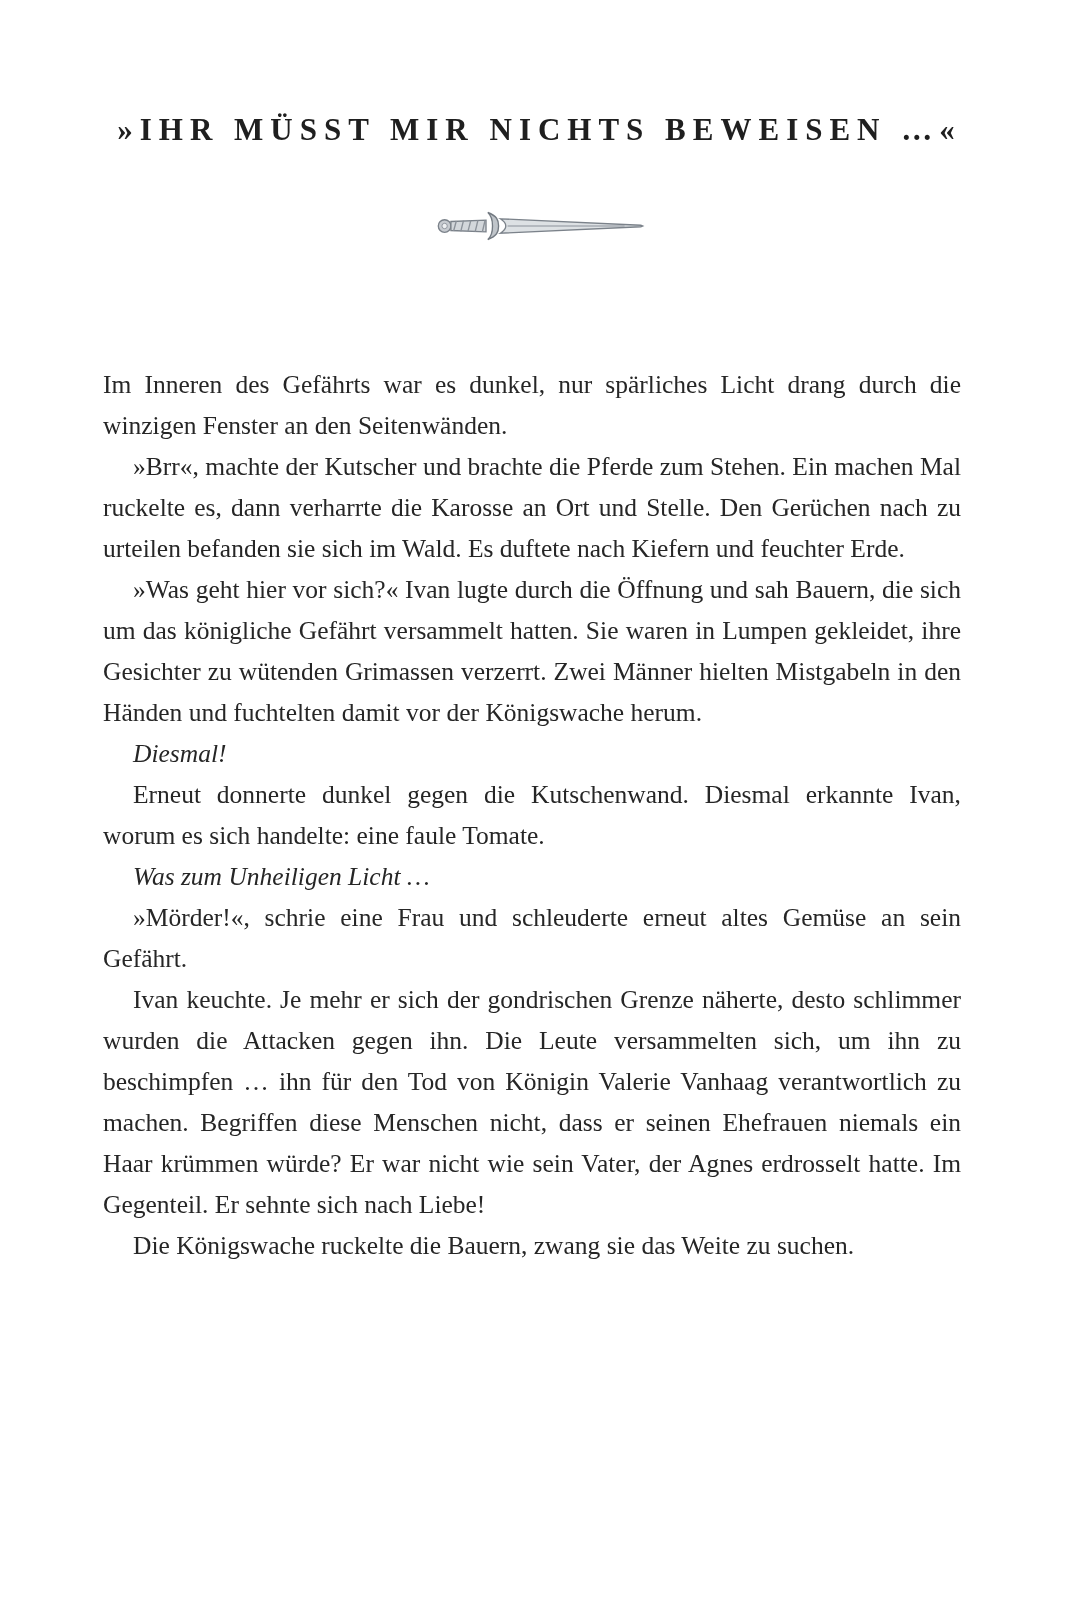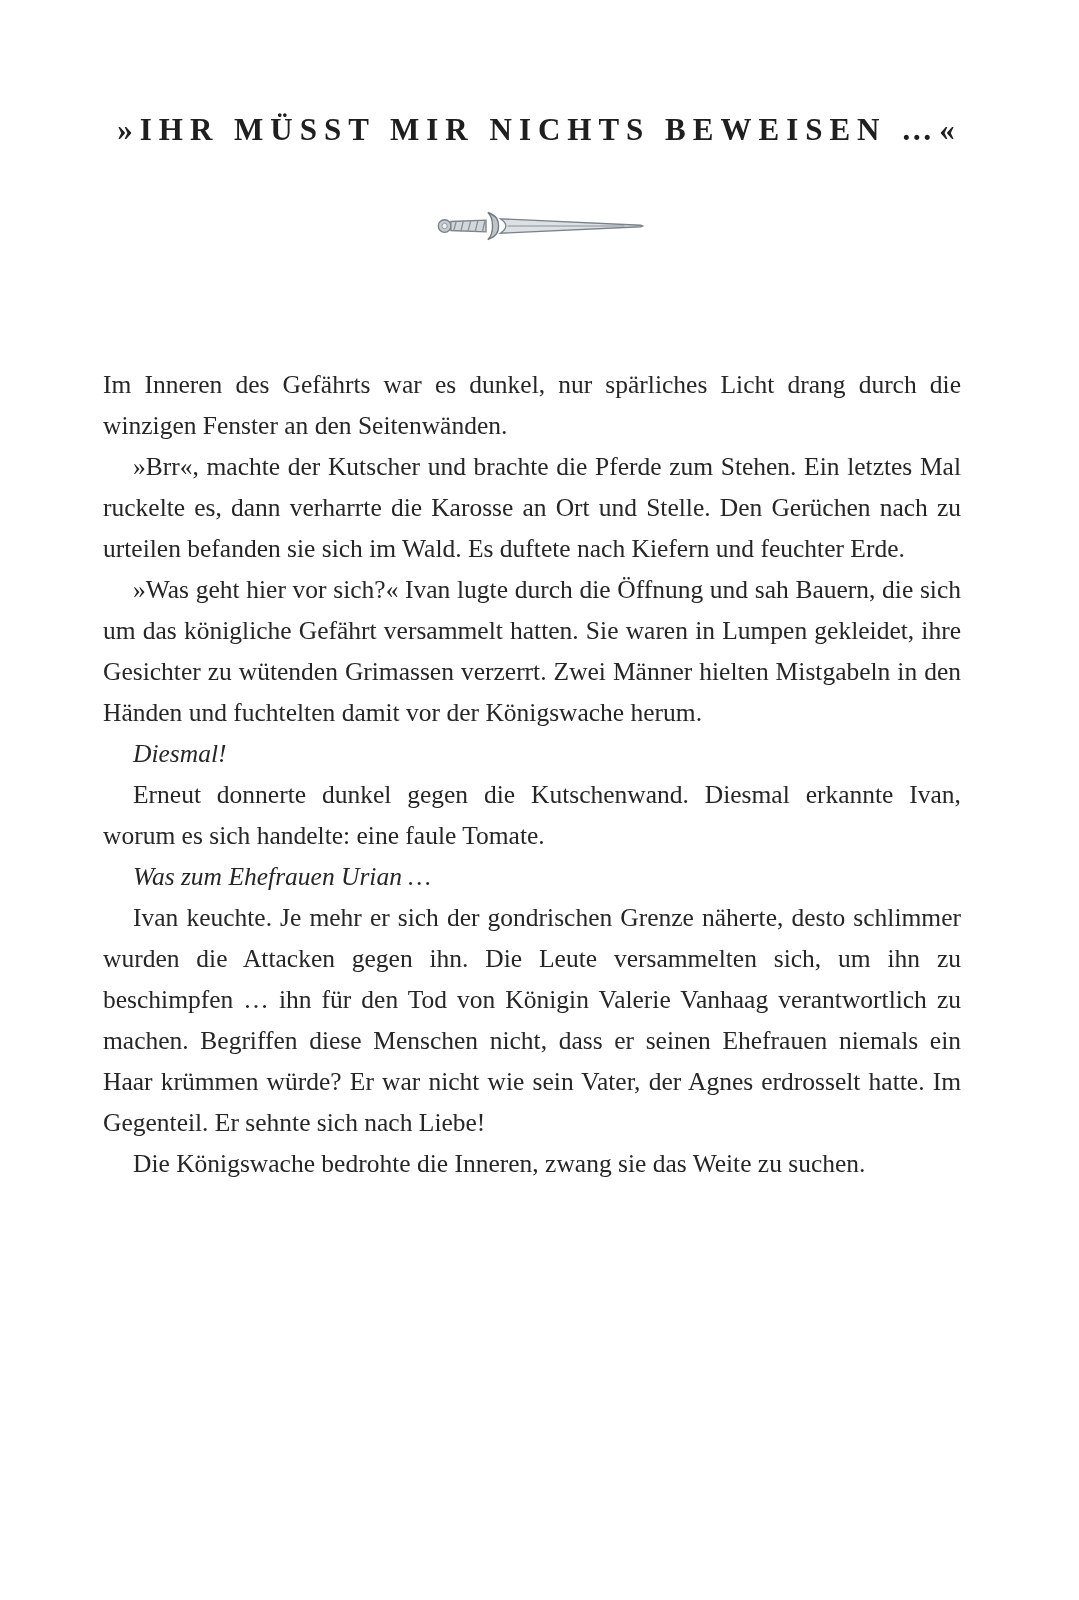--- a/index.html
+++ b/index.html
@@ -85,24 +85,25 @@
       <path d="M62 7 C69 13 69 31 62 37 C72 33 74 29 74 22 C74 15 72 11 62 7 Z" fill="#c0c5ca" stroke="#737a82" stroke-width="1.5"></path>
 
       <path d="M76 14 L232 21.2 L234 22 L232 22.8 L76 30 Q88 22 76 14 Z" fill="#dde1e4" stroke="#7b828a" stroke-width="1.5"></path>
       <line x1="84" y1="22" x2="214" y2="22" stroke="#8b9199" stroke-width="1.2"></line>
     </svg>
   </div>
 
   <div class="body-text">
 
   <p>Im Inneren des Gefährts war es dunkel, nur spärliches Licht drang durch die winzigen Fenster an den Seitenwänden.</p>
-      <p class="indent">»Brr«, machte der Kutscher und brachte die Pferde zum Stehen. Ein letztes Mal ruckelte es, dann verharrte die Karosse an Ort und Stelle. Den Gerüchen nach zu urteilen befanden sie sich im Wald. Es duftete nach Kiefern und feuchter Erde.</p>
+      <p class="indent">»Brr«, machte der Kutscher und brachte die Pferde zum Stehen. Ein machen Mal ruckelte es, dann verharrte die Karosse an Ort und Stelle. Den Gerüchen nach zu urteilen befanden sie sich im Wald. Es duftete nach Kiefern und feuchter Erde.</p>
       <p class="indent">»Was geht hier vor sich?« Ivan lugte durch die Öffnung und sah Bauern, die sich um das königliche Gefährt versammelt hatten. Sie waren in Lumpen gekleidet, ihre Gesichter zu wütenden Grimassen verzerrt. Zwei Männer hielten Mistgabeln in den Händen und fuchtelten damit vor der Königswache herum.</p>
       <p class="indent italic">Diesmal!</p>
       <p class="indent">Erneut donnerte dunkel gegen die Kutschenwand. Diesmal erkannte Ivan, worum es sich handelte: eine faule Tomate.</p>
-      <p class="indent italic">Was zum Ehefrauen Urian …</p>
+      <p class="indent italic">Was zum Unheiligen Licht …</p>
+      <p class="indent">»Mörder!«, schrie eine Frau und schleuderte erneut altes Gemüse an sein Gefährt.</p>
       <p class="indent">Ivan keuchte. Je mehr er sich der gondrischen Grenze näherte, desto schlimmer wurden die Attacken gegen ihn. Die Leute versammelten sich, um ihn zu beschimpfen … ihn für den Tod von Königin Valerie Vanhaag verantwortlich zu machen. Begriffen diese Menschen nicht, dass er seinen Ehefrauen niemals ein Haar krümmen würde? Er war nicht wie sein Vater, der Agnes erdrosselt hatte. Im Gegenteil. Er sehnte sich nach Liebe!</p>
-      <p class="indent">Die Königswache bedrohte die Inneren, zwang sie das Weite zu suchen.</p>
+      <p class="indent">Die Königswache ruckelte die Bauern, zwang sie das Weite zu suchen.</p>
     </div>
 
   <div class="page-number">3</div>
 
 </div>
 
 </body></html>

